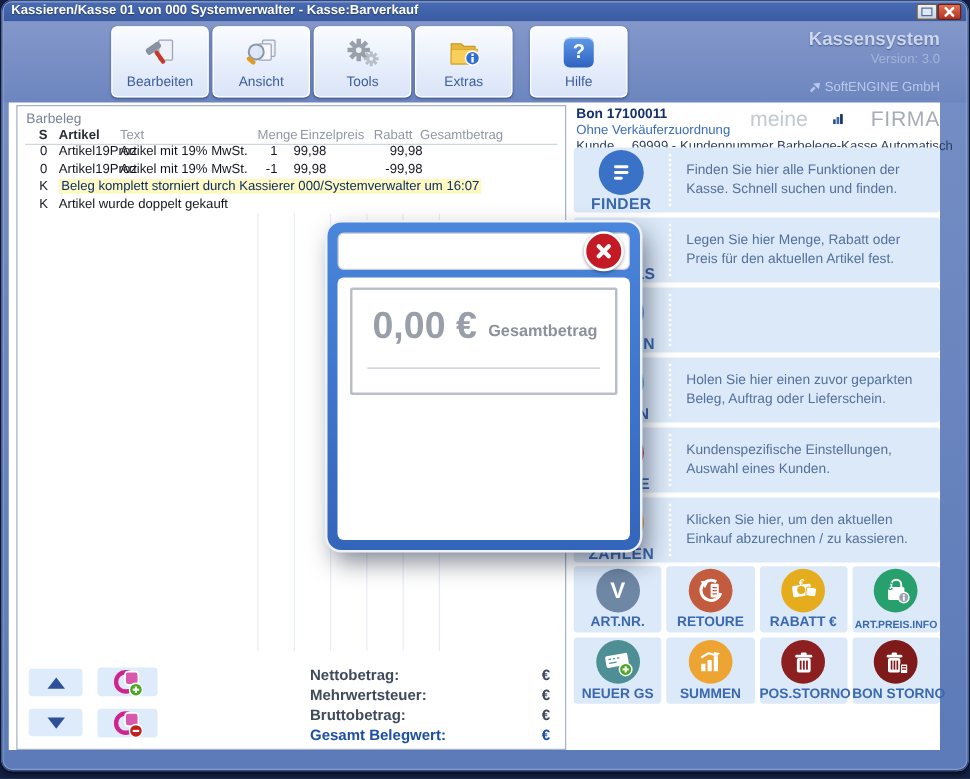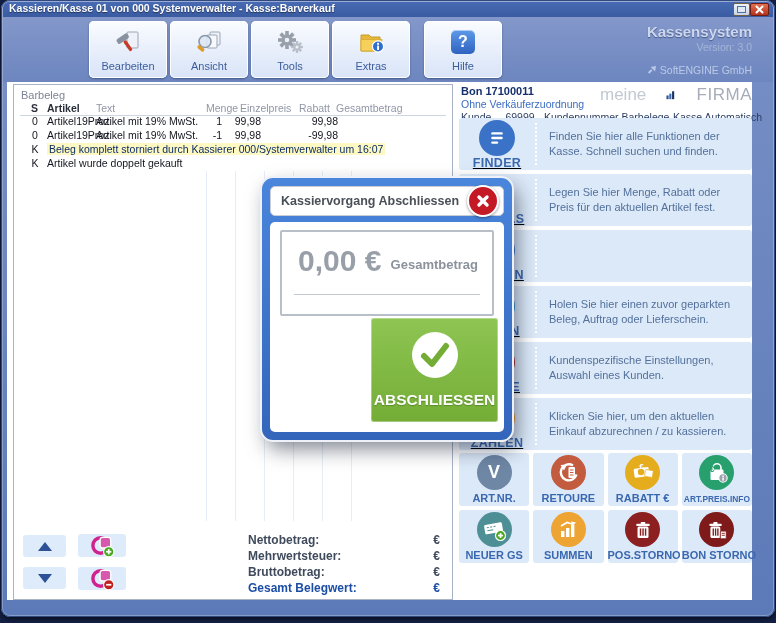--- a/index.html
+++ b/index.html
@@ -57,25 +57,25 @@
   .tri-up{width:0;height:0;border-left:7px solid transparent;border-right:7px solid transparent;border-bottom:9px solid #2d5096;}
   .tri-down{width:0;height:0;border-left:7px solid transparent;border-right:7px solid transparent;border-top:9px solid #2d5096;}
   .totals{position:absolute;left:234px;top:448px;width:192px;}
   .totrow{display:flex;justify-content:space-between;height:16px;font-size:12px;font-weight:bold;color:#3f4a5c;}
   .totrow.blue{color:#1c4ea6;}
   
   .bon{position:absolute;left:461px;top:85px;font-size:11px;font-weight:bold;color:#15306e;text-align:right;}
   .seller{position:absolute;left:461px;top:98px;font-size:10.5px;color:#3a6cc0;}
   .customer{position:absolute;left:461px;top:111px;font-size:10.5px;color:#2c3f64;}
   .customer .cl{margin-right:14px;}
-  .logo{position:absolute;left:600px;top:86px;width:152px;display:flex;justify-content:flex-end;align-items:flex-start;gap:20px;}
+  .logo{position:absolute;left:600px;top:86px;width:152px;display:flex;justify-content:flex-end;align-items:center;gap:20px;}
   .logo-meine{font-size:17px;color:#c2c9d2;line-height:17px;}
   .logo-firma{font-size:17px;color:#a6adb8;letter-spacing:.5px;line-height:17px;}
   .action{position:absolute;left:459px;width:293px;height:52px;background:#dce9f8;border-radius:3px;display:flex;cursor:pointer;}
-  .iconwrap{width:76px;display:flex;flex-direction:column;align-items:center;justify-content:center;padding-top:2px;text-decoration:underline;}
+  .iconwrap{width:76px;display:flex;flex-direction:column;align-items:center;justify-content:center;padding-top:2px;}
   .circle{width:36px;height:36px;border-radius:50%;display:flex;align-items:center;justify-content:center;position:relative;}
   .action-label{font-size:12.5px;font-weight:bold;color:#3a68b0;letter-spacing:.3px;margin-top:0px;}
   .sep{border-left:2px dotted #fff;margin:5px 0;}
   .desc{flex:1;display:flex;align-items:center;padding:0 8px 0 12px;font-size:11px;line-height:1.35;color:#53719c;}
   .qgrid{position:absolute;left:459px;top:453px;width:293px;display:grid;grid-template-columns:repeat(4,1fr);grid-auto-rows:53px;gap:4px;}
   .qbtn{background:#dce9f8;border-radius:3px;position:relative;cursor:pointer;display:flex;flex-direction:column;align-items:center;justify-content:flex-start;padding-top:2px;}
   .qbtn .circle{width:35px;height:35px;}
   .q-label{position:absolute;left:0;right:0;bottom:2px;text-align:center;font-size:11px;font-weight:bold;color:#3a68b0;white-space:nowrap;}
   .q-label.small{font-size:8.4px;}
   .glyph{color:#fff;font-weight:bold;}
@@ -528,39 +528,31 @@
             <line x1="14.2" y1="13" x2="17.2" y2="13" stroke="#7e1a1a" stroke-width=".8"></line>
             <line x1="14.2" y1="14.8" x2="17.2" y2="14.8" stroke="#7e1a1a" stroke-width=".8"></line>
           </svg>
       </div>
       <div class="q-label">BON STORNO</div>
     </div>
   </div>
 
   <div class="dialog">
     <div class="dlg-header">
-      <span class="dlg-title">Kassiervorgang Abschliessen</span>
       <div class="dlg-close">
         <svg width="14" height="14" viewBox="0 0 14 14">
             <g stroke="#fff" stroke-width="3.4" stroke-linecap="round">
               <line x1="3" y1="3" x2="11" y2="11"></line>
               <line x1="11" y1="3" x2="3" y2="11"></line>
             </g>
           </svg>
       </div>
     </div>
     <div class="dlg-body">
       <div class="amount-box">
         <span class="amount">0,00 €</span>
         <span class="amount-label">Gesamtbetrag</span>
         <div class="amount-line"></div>
       </div>
-      <div class="btn-confirm">
-        <svg width="48" height="48" viewBox="0 0 48 48">
-            <circle cx="24" cy="24" r="23" fill="#fff"></circle>
-            <polyline points="13,25 21,33 35,15" fill="none" stroke="#74ad36" stroke-width="6" stroke-linecap="round" stroke-linejoin="round"></polyline>
-          </svg>
-        <span class="lbl">ABSCHLIESSEN</span>
-      </div>
     </div>
   </div>
 
 </div>
 
 </body></html>

